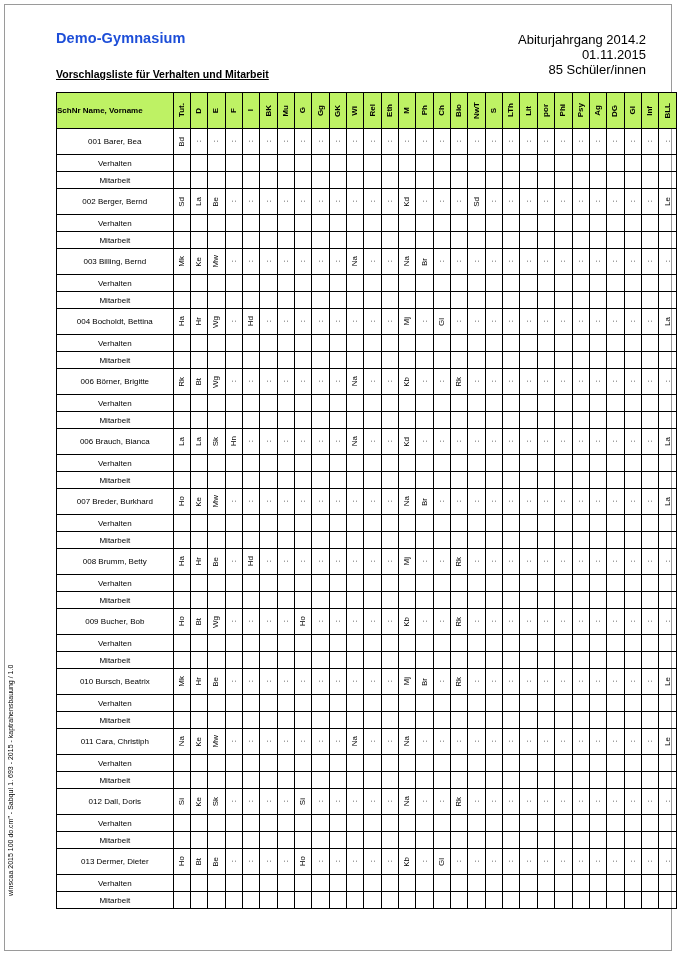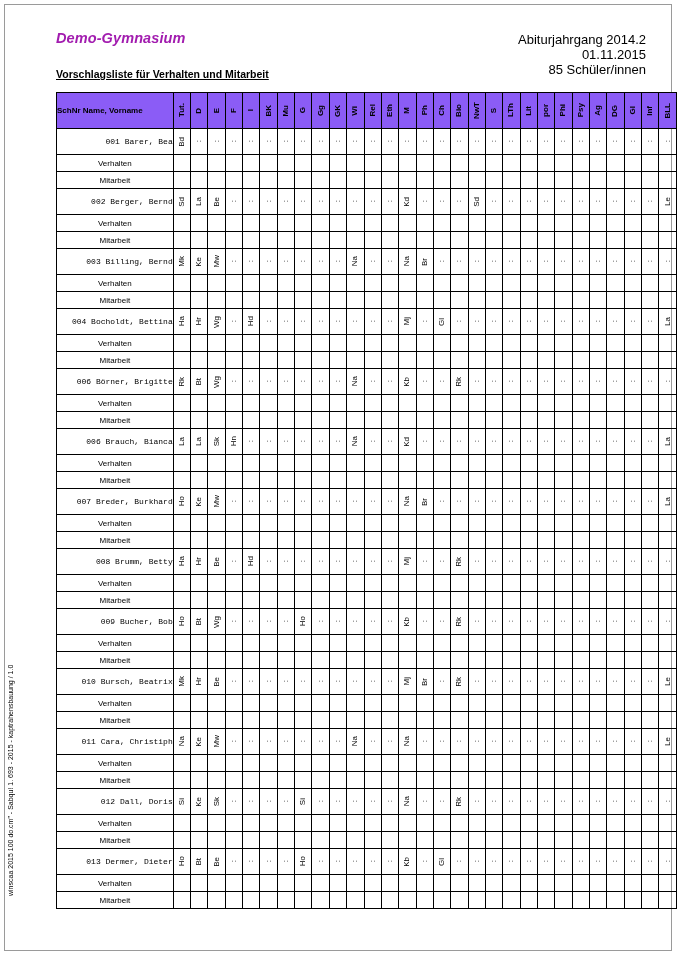--- a/index.html
+++ b/index.html
@@ -29,24 +29,23 @@
 
   
   .header {
     position: absolute;
     left: 56px;
     top: 30px;
     width: 590px;
     height: 58px;
   }
   .school-name {
-    font-style: italic;
     font-weight: bold;
     font-size: 14.5px;
-    color: #a21caf;
+    color: #1d4ed8;
     letter-spacing: 0.1px;
   }
   .school-city {
     font-weight: bold;
     font-size: 10.5px;
     margin-top: 3px;
   }
   .doc-title {
     font-weight: bold;
     font-size: 10.5px;
@@ -87,21 +86,21 @@
     border: 1px solid #000;
     padding: 0;
     font-size: 8px;
     vertical-align: middle;
     box-sizing: border-box;
   }
 
   
   .head-cell {
     height: 36px;
-    background: #8b5cf6;
+    background: #bef264;
     text-align: center;
     font-weight: bold;
     font-size: 8px;
   }
   .head-cell .vert {
     display: block;
     writing-mode: vertical-rl;
     transform: rotate(180deg);
     white-space: nowrap;
     margin: 0 auto;
@@ -112,25 +111,24 @@
   .head-name {
     text-align: left;
     padding-left: 3px;
     font-weight: bold;
     font-size: 8.5px;
     vertical-align: bottom;
     padding-bottom: 2px;
   }
 
   .name-cell {
-    text-align: right;
+    text-align: center;
     padding-left: 4px;
     font-size: 8.5px;
     height: 26px;
-    font-family: Liberation Mono, monospace;
   }
   .sub-cell {
     text-align: center;
     padding-right: 4px;
     font-size: 7.5px;
     height: 17px;
   }
   .data-cell {
     text-align: center;
     height: 26px;

